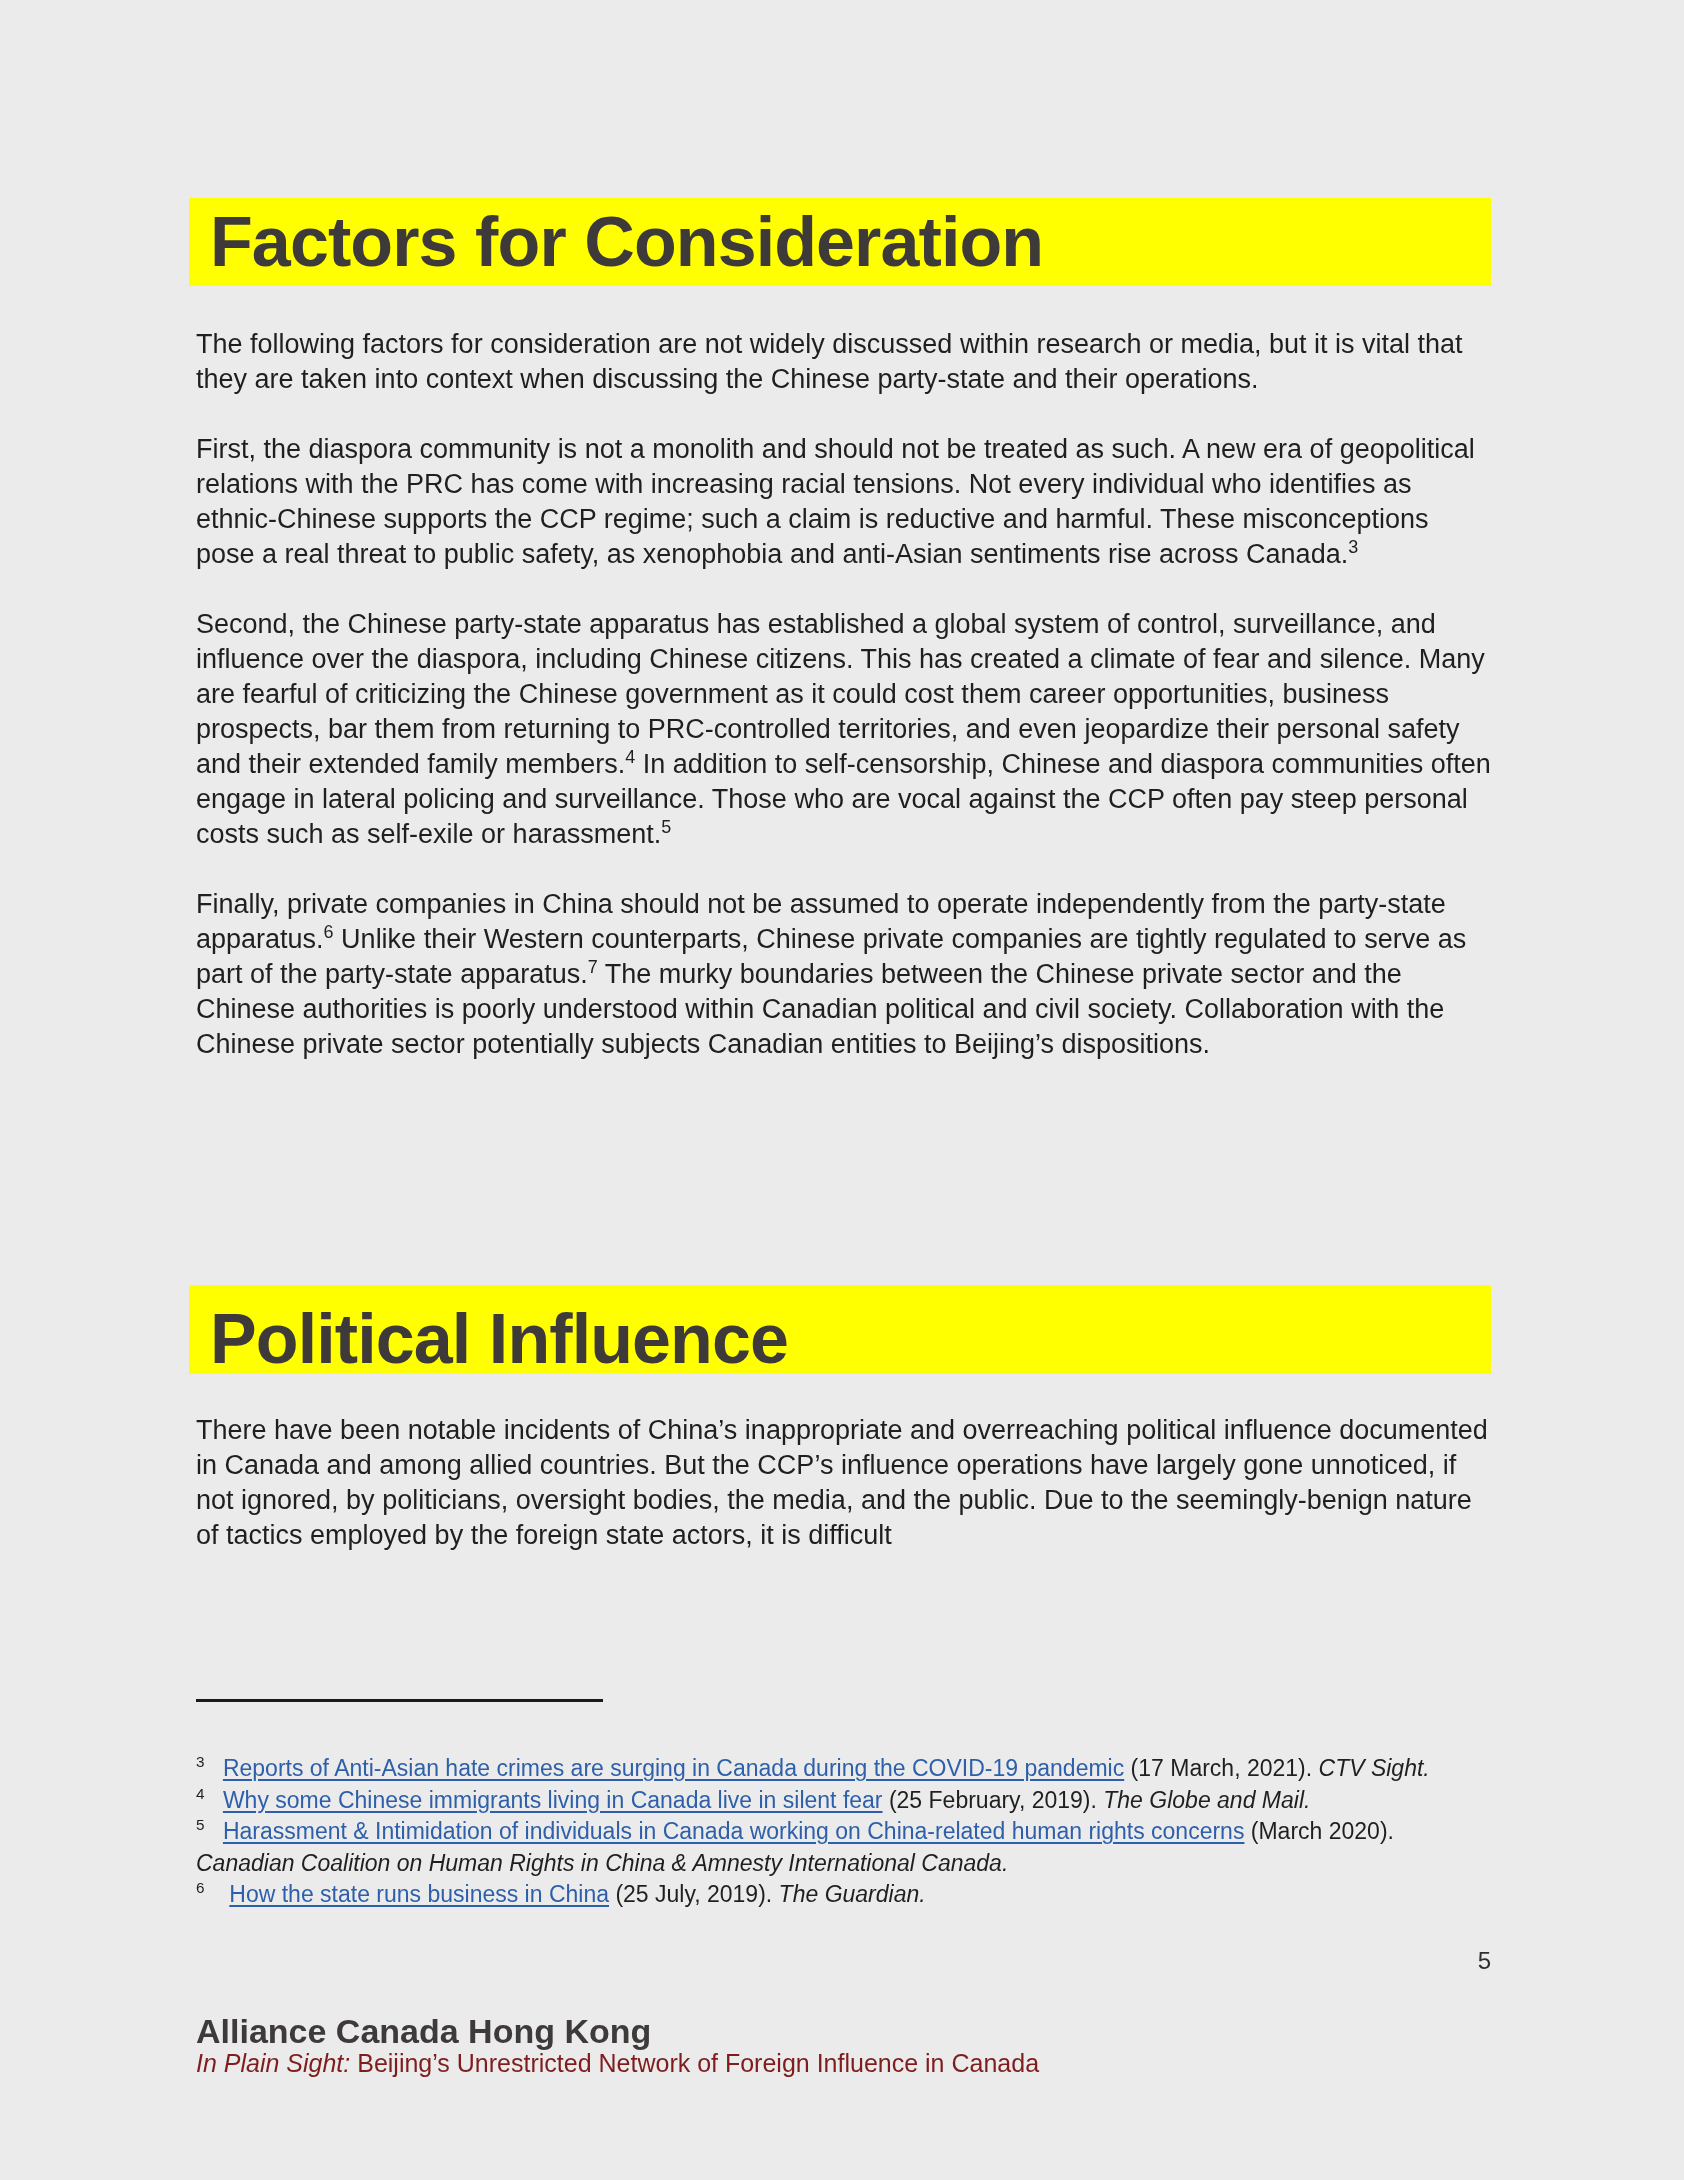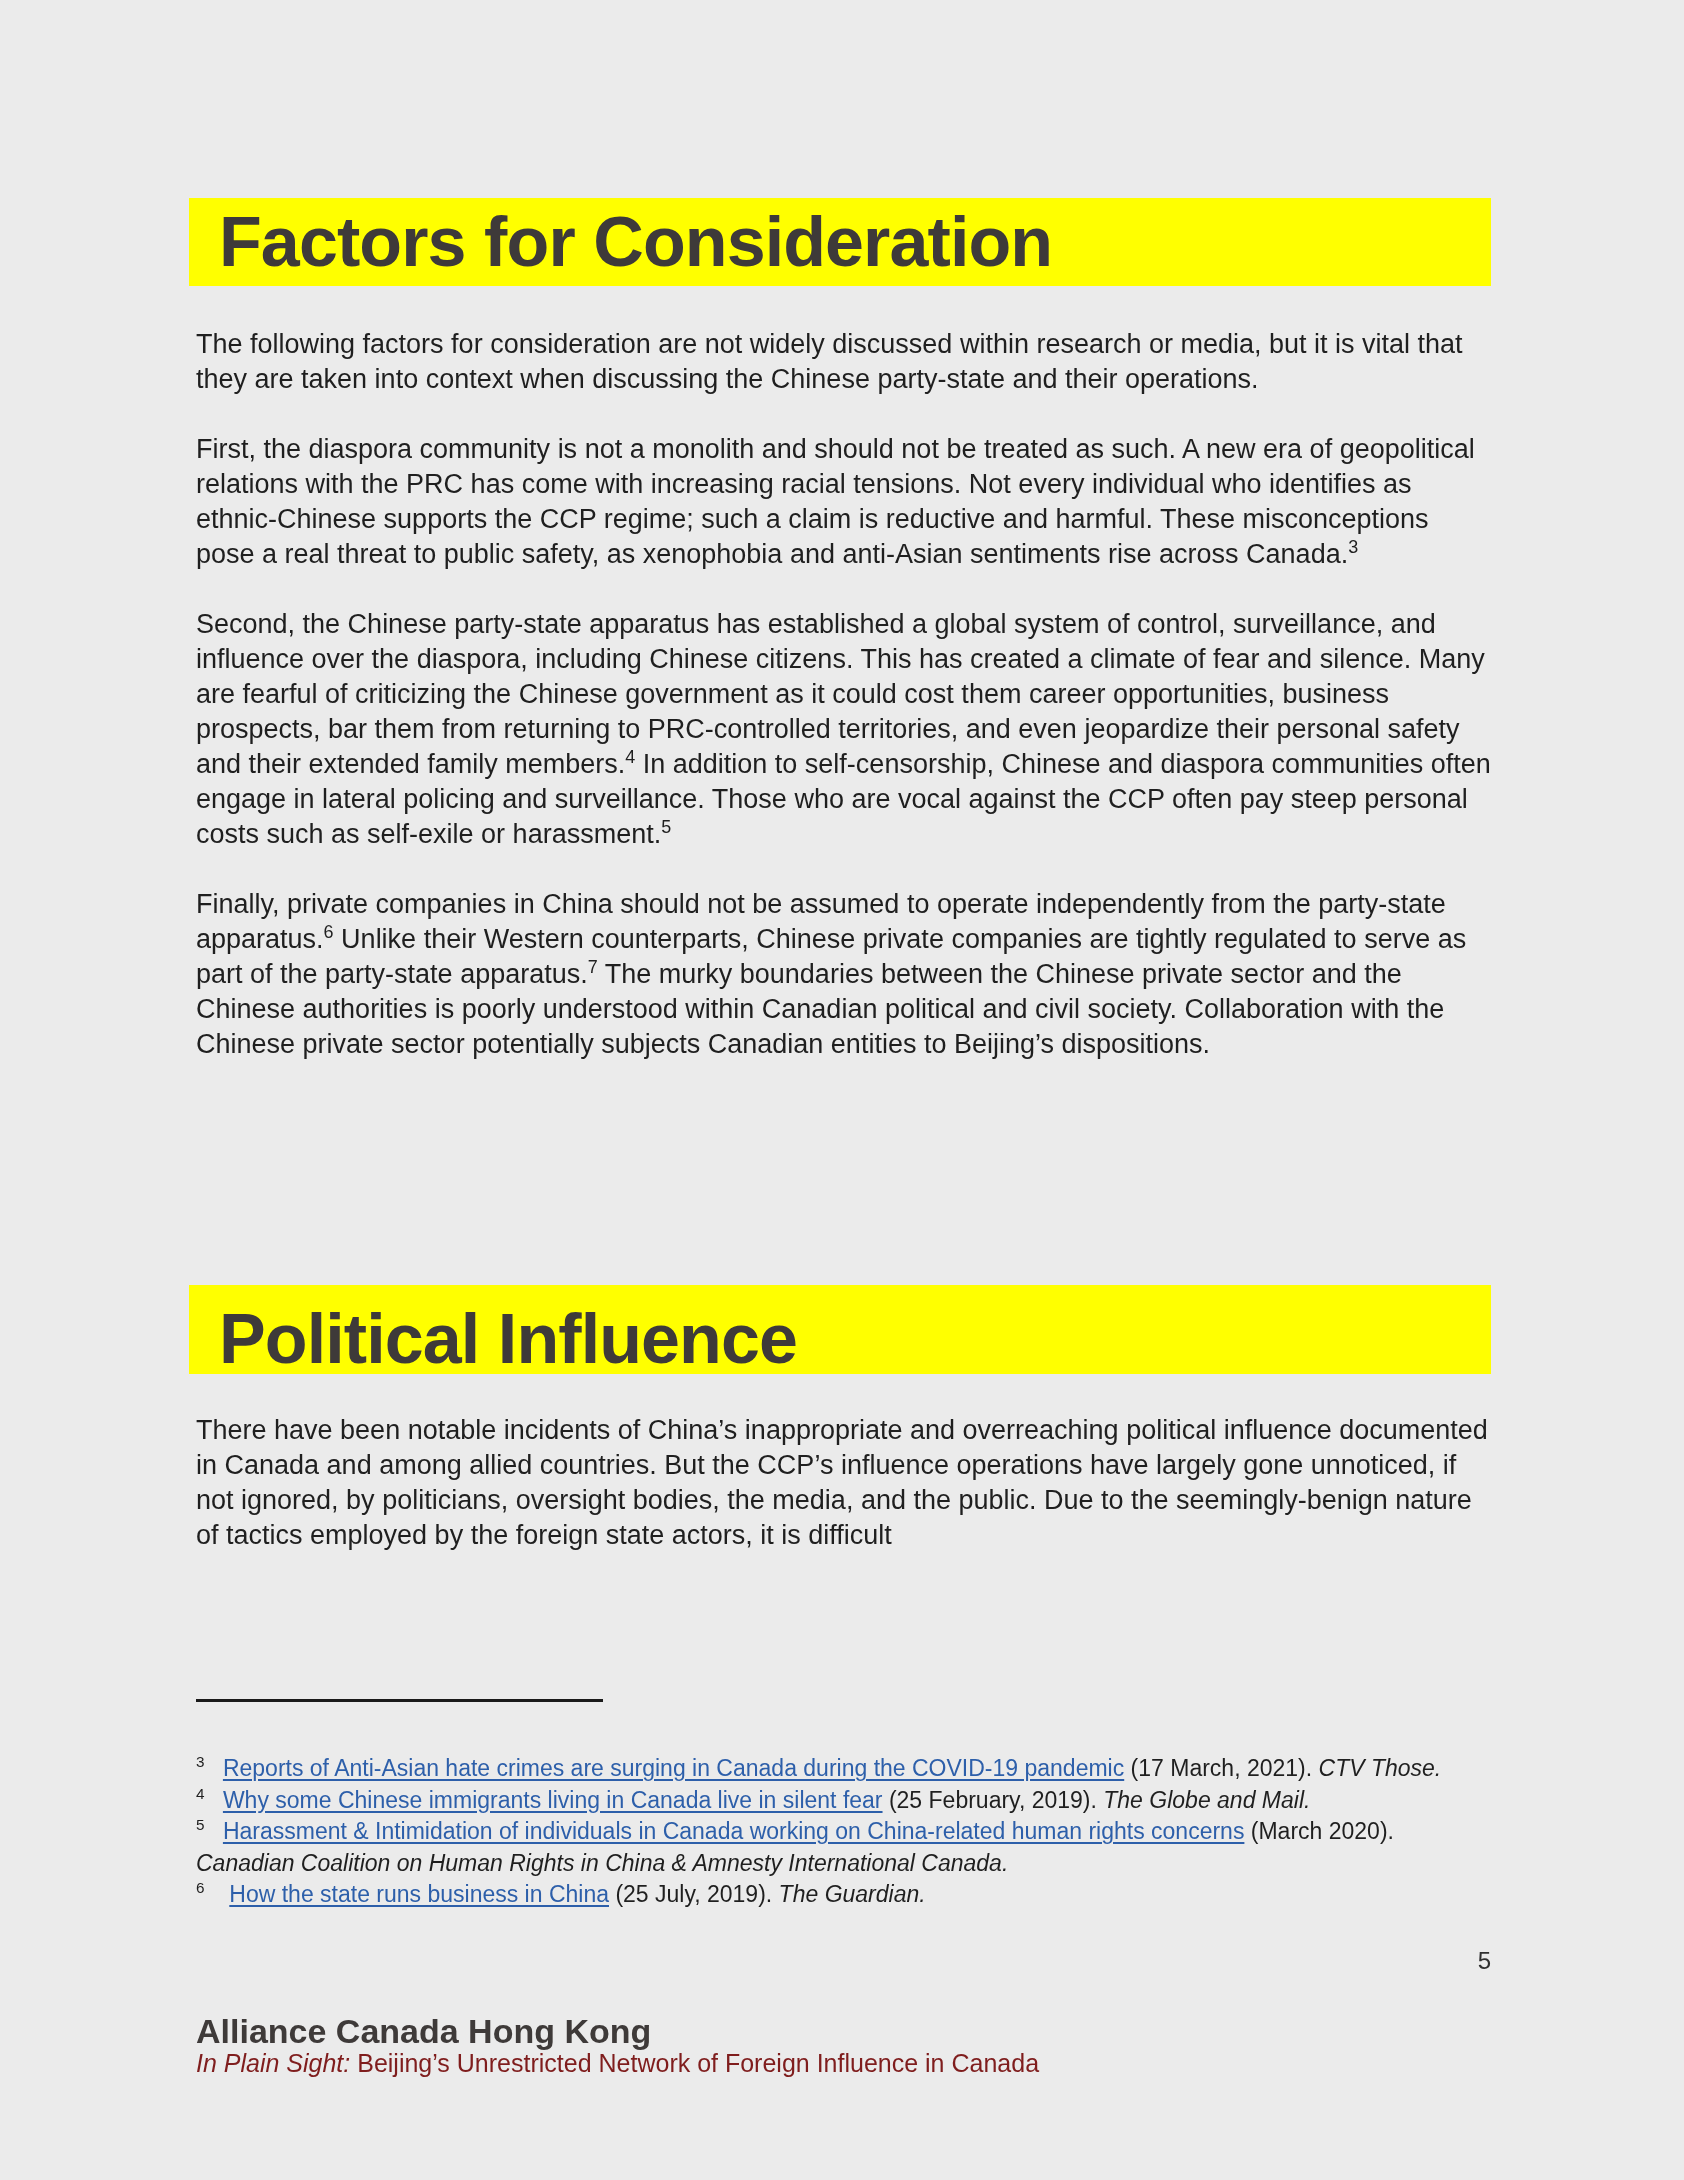--- a/index.html
+++ b/index.html
@@ -7,21 +7,21 @@
     width:1685px;height:2181px;position:relative;
     background:#ebebeb;
     font-family:"Liberation Sans", sans-serif;
     color:#1f1f1f;
     overflow:hidden;
   }
   .h-band{
     position:absolute;left:189px;width:1302px;height:88px;
     background:var(--hl,#ffff00);
     display:flex;align-items:center;
-    padding-left:30px;box-sizing:border-box;
+    padding-left:21px;box-sizing:border-box;
   }
   .h-band h1{
     margin:0;font-size:70px;font-weight:bold;line-height:1;
     color:#3e3a39;letter-spacing:-0.9px;
   }
   #heading1-band{top:198px;}
   #heading2-band{top:1285px;height:89px;align-items:flex-end;}
   .paras{position:absolute;left:196px;width:1295px;}
   #body-paragraphs{top:327px;}
   #influence-paragraphs{top:1413px;}
@@ -77,21 +77,21 @@
   <h1>Political Influence</h1>
 </div>
 
 <div class="paras" id="influence-paragraphs">
     <p class="para">There have been notable incidents of China’s inappropriate and overreaching political influence documented in Canada and among allied countries. But the CCP’s influence operations have largely gone unnoticed, if not ignored, by politicians, oversight bodies, the media, and the public. Due to the seemingly-benign nature of tactics employed by the foreign state actors, it is difficult</p>
   </div>
 
 <div id="footnote-separator"></div>
 
 <div id="footnotes-list">
-    <div class="footnote"><sup>3</sup> <a>Reports of Anti-Asian hate crimes are surging in Canada during the COVID-19 pandemic</a> (17 March, 2021). <em>CTV Those.</em></div>
+    <div class="footnote"><sup>3</sup> <a>Reports of Anti-Asian hate crimes are surging in Canada during the COVID-19 pandemic</a> (17 March, 2021). <em>CTV Sight.</em></div>
     <div class="footnote"><sup>4</sup> <a>Why some Chinese immigrants living in Canada live in silent fear</a> (25 February, 2019). <em>The Globe and Mail.</em></div>
     <div class="footnote"><sup>5</sup> <a>Harassment &amp; Intimidation of individuals in Canada working on China-related human rights concerns</a> (March 2020). <em>Canadian Coalition on Human Rights in China &amp; Amnesty International Canada.</em></div>
     <div class="footnote"><sup>6</sup>&nbsp; <a>How the state runs business in China</a> (25 July, 2019). <em>The Guardian.</em></div>
   </div>
 
 <div id="page-number">5</div>
 
 <div id="footer">
   <p class="org">Alliance Canada Hong Kong</p>
   <p class="doc-title"><span class="it">In Plain Sight:</span><span> Beijing’s Unrestricted Network of Foreign Influence in Canada</span></p>

